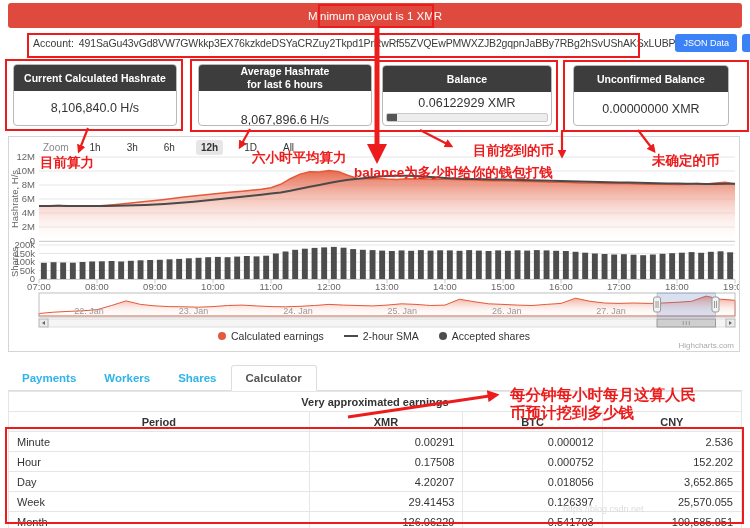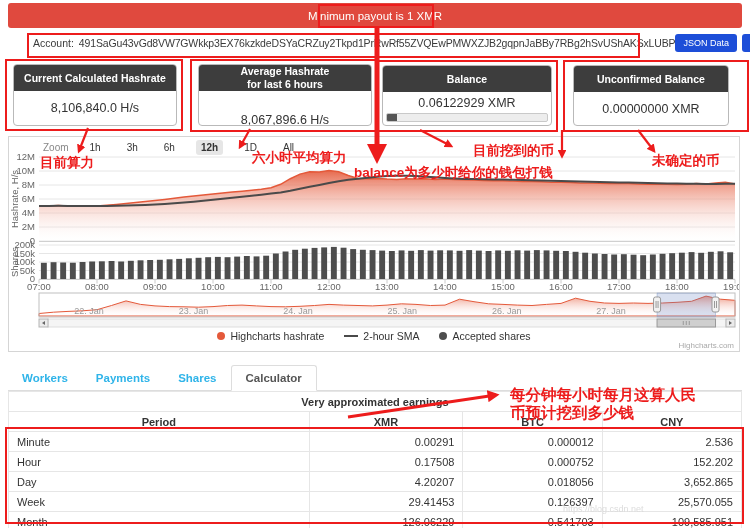--- a/index.html
+++ b/index.html
@@ -8,21 +8,21 @@
   
   .banner{position:absolute;left:8px;top:3px;width:734px;height:25px;background:#e0493e;
           border-radius:3px;color:#fff;display:flex;align-items:center;justify-content:center;
           font-size:11.5px;}
   
   .account-row{position:absolute;left:8px;top:30px;width:734px;height:25px;display:flex;
                align-items:center;font-size:10.5px;color:#3a3a3a;white-space:nowrap;}
   .account-row .lbl{margin-left:25px;margin-right:5px;}
   .account-row .addr{letter-spacing:-0.15px;}
   .acct-buttons{margin-left:auto;display:flex;gap:5px;}
-  .btn-dark{background:#1d4ed8;color:#fff;font-size:9px;border:none;border-radius:3px;
+  .btn-dark{background:#3b82f6;color:#fff;font-size:9px;border:none;border-radius:3px;
             padding:4px 8px;font-family:"Liberation Sans",sans-serif;cursor:pointer;}
   
   .statbox{position:absolute;border:1px solid #b9b9b9;border-radius:4px;background:#fff;
            display:flex;flex-direction:column;overflow:hidden;box-sizing:border-box;}
   .statbox .hd{background:#3d3d3d;color:#fff;font-weight:bold;font-size:10.5px;line-height:1.2;
                min-height:26px;display:flex;align-items:center;justify-content:center;
                text-align:center;white-space:pre-line;}
   .statbox .val{flex:1;display:flex;align-items:center;justify-content:center;font-size:12.5px;}
   .pbar{height:7px;margin:0 3px 3px 3px;background:#ededed;border:1px solid #c9c9c9;
         border-radius:2px;position:relative;overflow:hidden;}
@@ -271,37 +271,37 @@
         <rect x="717" y="182" width="9" height="8" fill="#ebebeb" stroke="#b5b5b5"></rect>
         <path d="M720,184 L723,186 L720,188 z" fill="#666"></path>
         <rect x="648.048" y="182" width="58.46399999999994" height="8" fill="#cfcfcf" stroke="#999"></rect>
         <line x1="674.28" y1="184" x2="674.28" y2="188" stroke="#999"></line>
         <line x1="677.28" y1="184" x2="677.28" y2="188" stroke="#999"></line>
         <line x1="680.28" y1="184" x2="680.28" y2="188" stroke="#999"></line>
       </svg>
     <div class="legend">
         <span class="item">
           <span class="sw-circle" style="background: rgb(228, 89, 58);"></span>
-          <span>Highcharts hashrate</span>
+          <span>Calculated earnings</span>
         </span>
         <span class="item">
           <span class="sw-line" style="background: rgb(74, 74, 74);"></span>
           <span>2-hour SMA</span>
         </span>
         <span class="item">
           <span class="sw-circle" style="background: rgb(77, 77, 77);"></span>
           <span>Accepted shares</span>
         </span>
       </div>
     <div class="credit">Highcharts.com</div>
   </div>
 
   <div class="tabs">
+      <span class="tab">Payments</span>
       <span class="tab">Workers</span>
-      <span class="tab">Payments</span>
       <span class="tab">Shares</span>
       <span class="tab active">Calculator</span>
     </div>
 
   <span class="watermark">https://blog.csdn.net</span>
 
   <table class="tbl">
     <colgroup>
         <col style="width:41%">
         <col style="width:21%">

